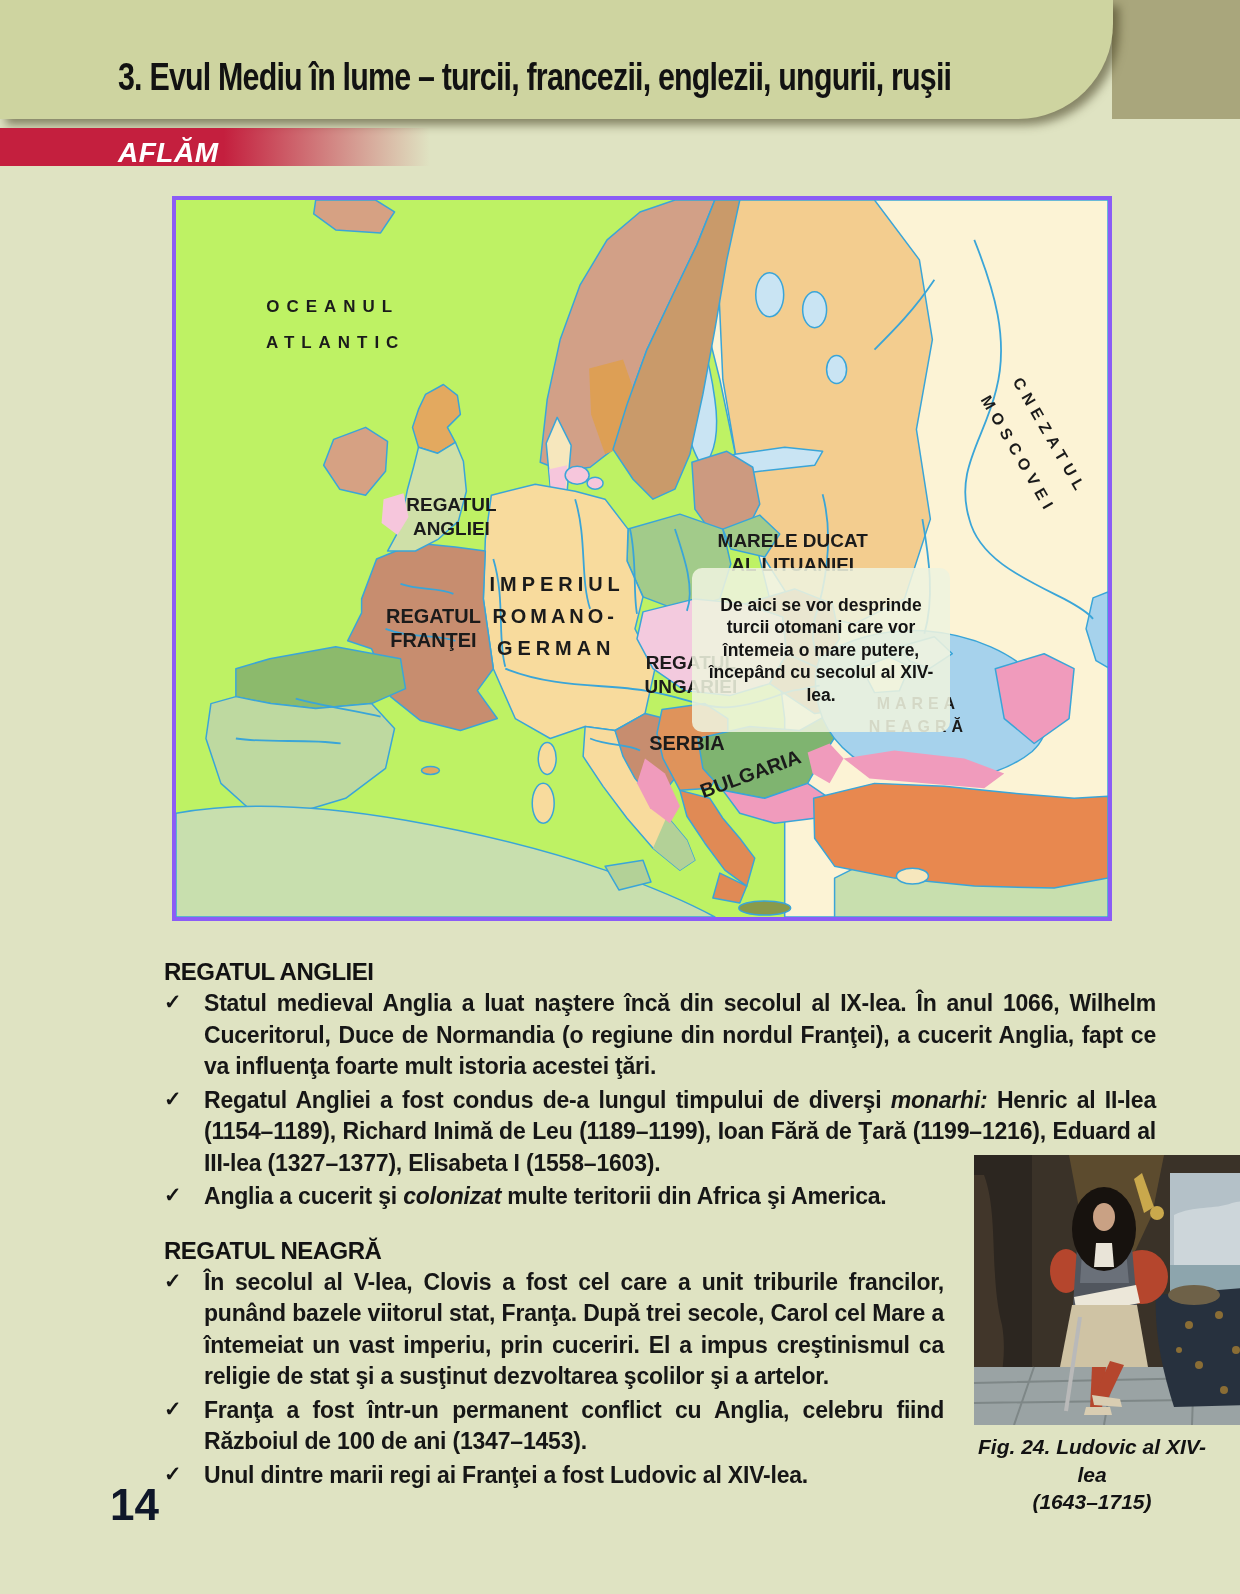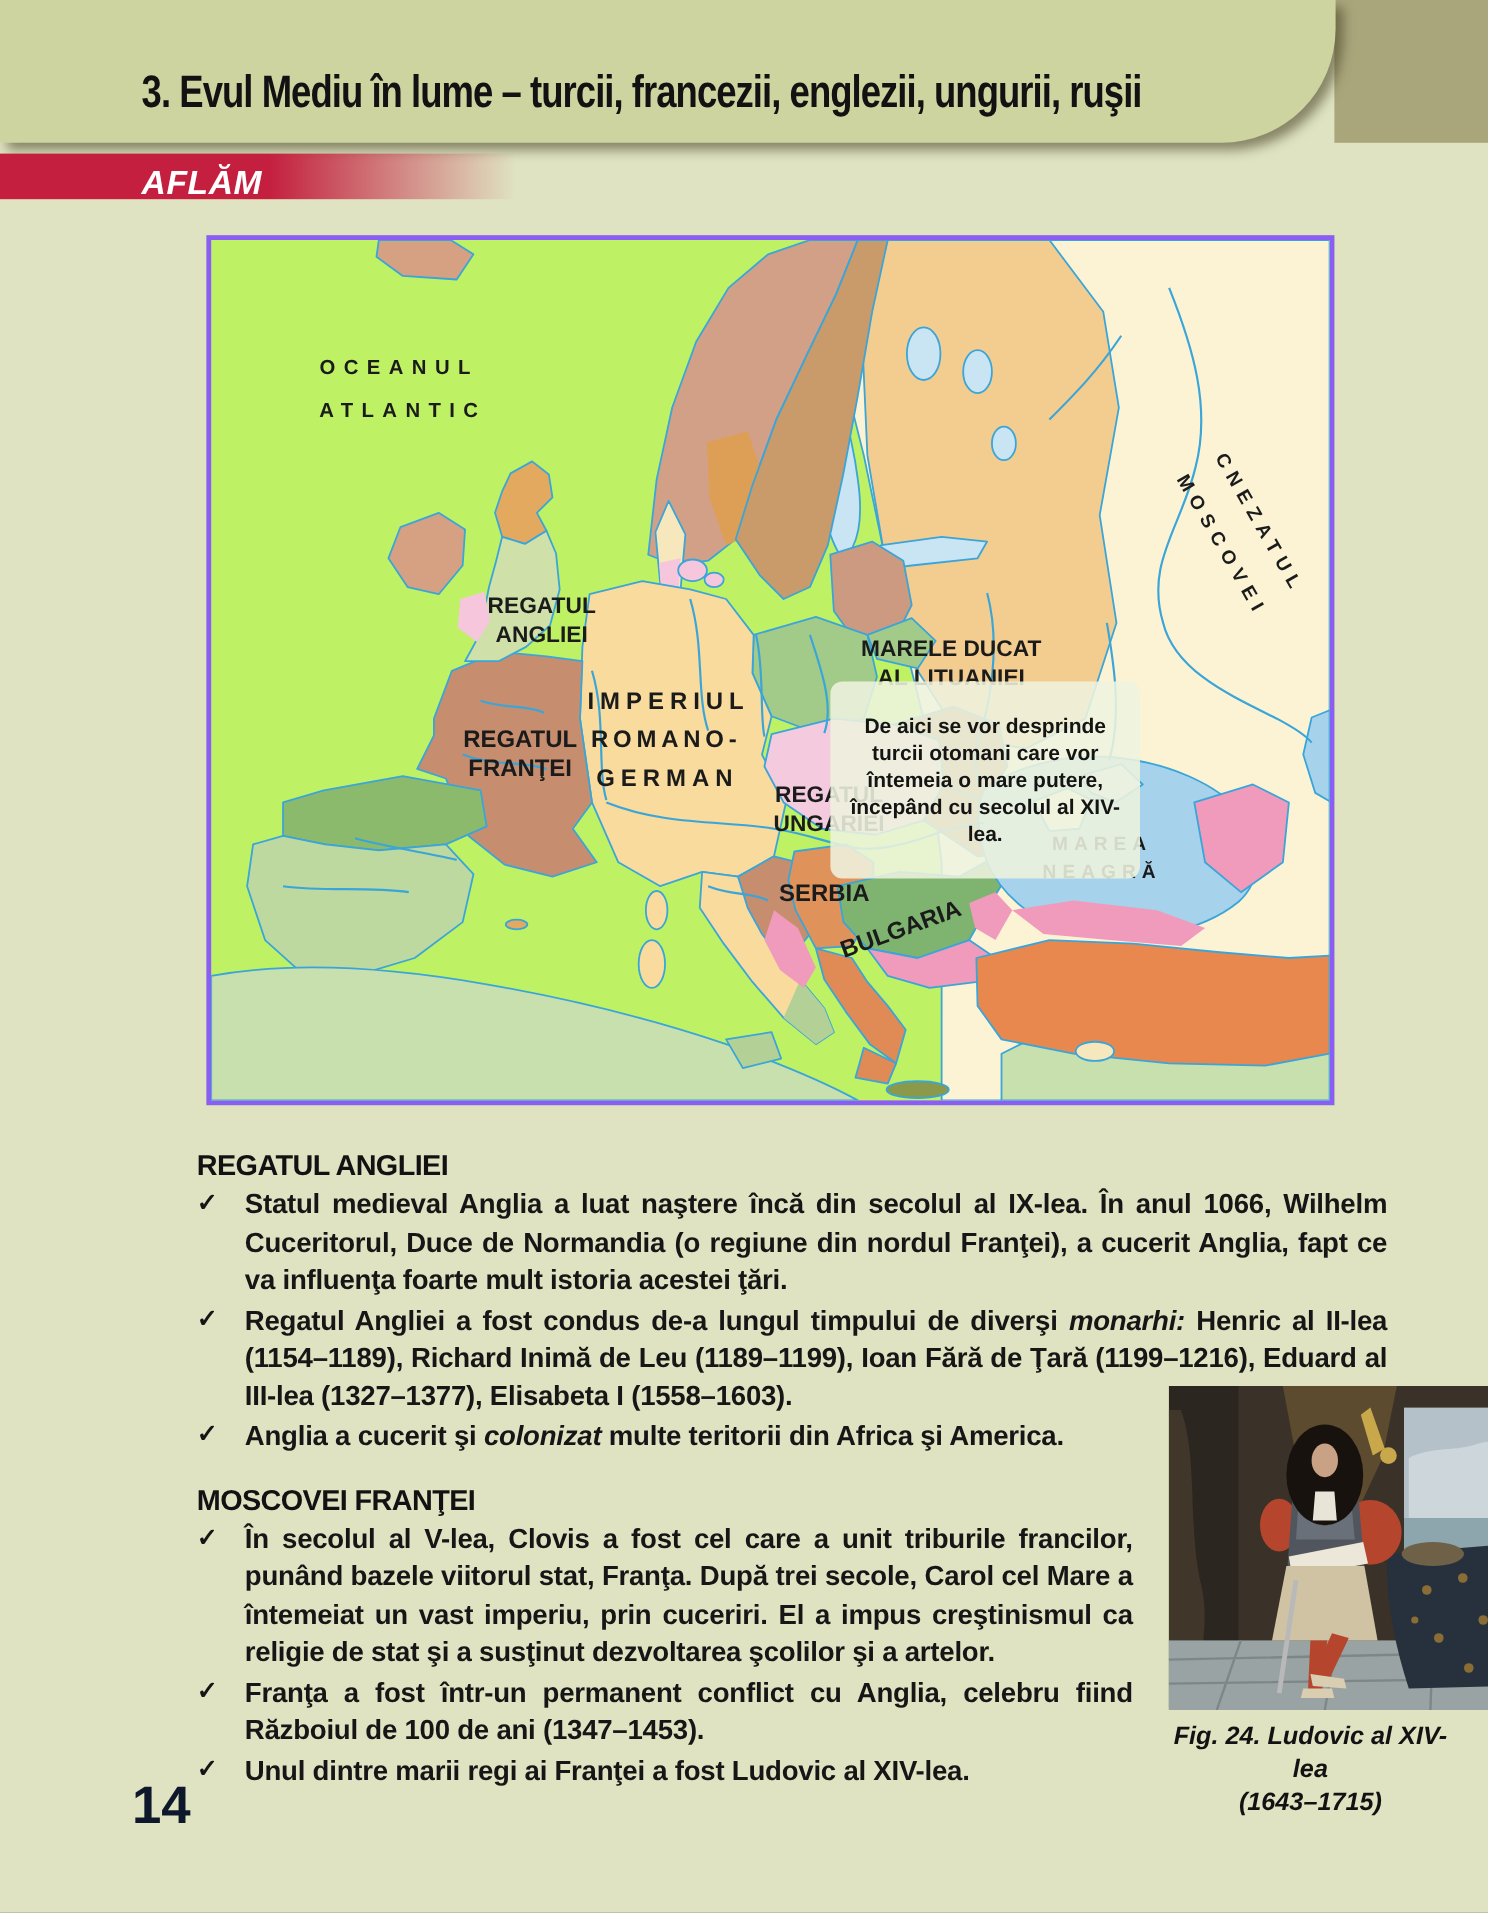--- a/index.html
+++ b/index.html
@@ -189,21 +189,21 @@
     <div class="bullet">
       <span class="check">✓</span>
       <span class="btext"><span>Regatul Angliei a fost condus de-a lungul timpului de diverşi </span><i>monarhi:</i><span> Henric al II-lea (1154–1189), Richard Inimă de Leu (1189–1199), Ioan Fără de Ţară (1199–1216), Eduard al III-lea (1327–1377), Elisabeta I (1558–1603).</span></span>
     </div>
     <div class="bullet">
       <span class="check">✓</span>
       <span class="btext"><span>Anglia a cucerit şi </span><i>colonizat</i><span> multe teritorii din Africa şi America.</span></span>
     </div>
 
     <div class="sec-france">
-      <div class="sec-heading">MOSCOVEI FRANŢEI</div>
+      <div class="sec-heading">REGATUL NEAGRĂ</div>
       <div class="bullet">
         <span class="check">✓</span>
         <span class="btext">În secolul al V-lea, Clovis a fost cel care a unit triburile francilor, punând bazele viitorul stat, Franţa. După trei secole, Carol cel Mare a întemeiat un vast imperiu, prin cuceriri. El a impus creştinismul ca religie de stat şi a susţinut dezvoltarea şcolilor şi a artelor.</span>
       </div>
       <div class="bullet">
         <span class="check">✓</span>
         <span class="btext">Franţa a fost într-un permanent conflict cu Anglia, celebru fiind Războiul de 100 de ani (1347–1453).</span>
       </div>
       <div class="bullet">
         <span class="check">✓</span>

